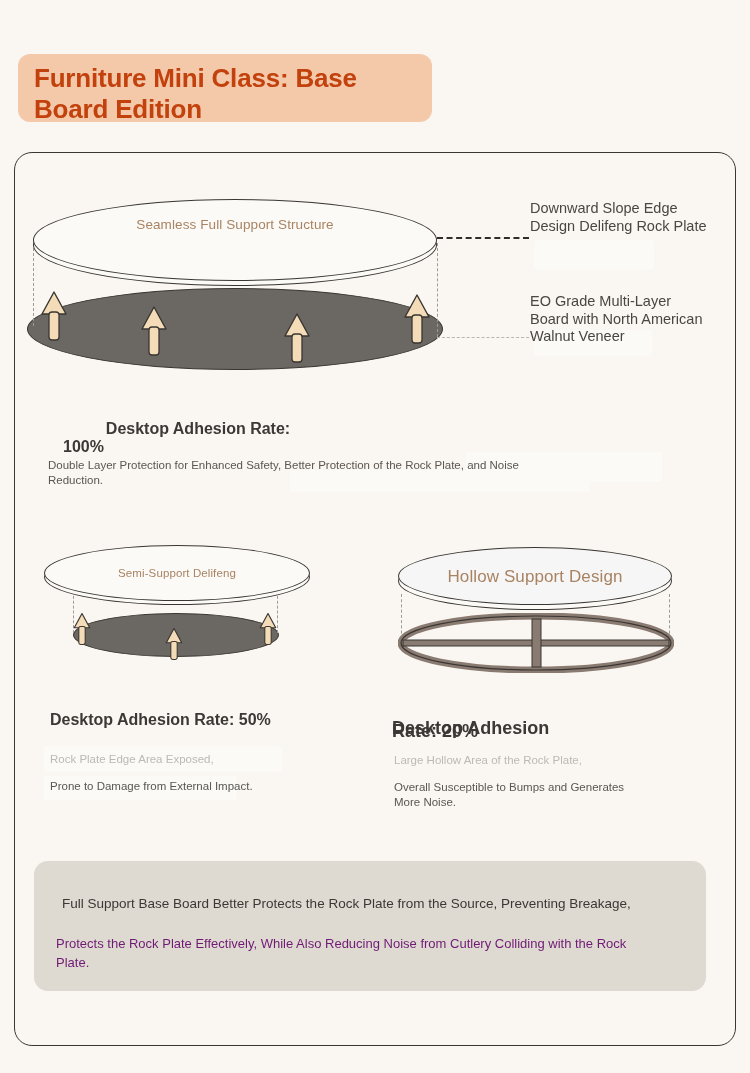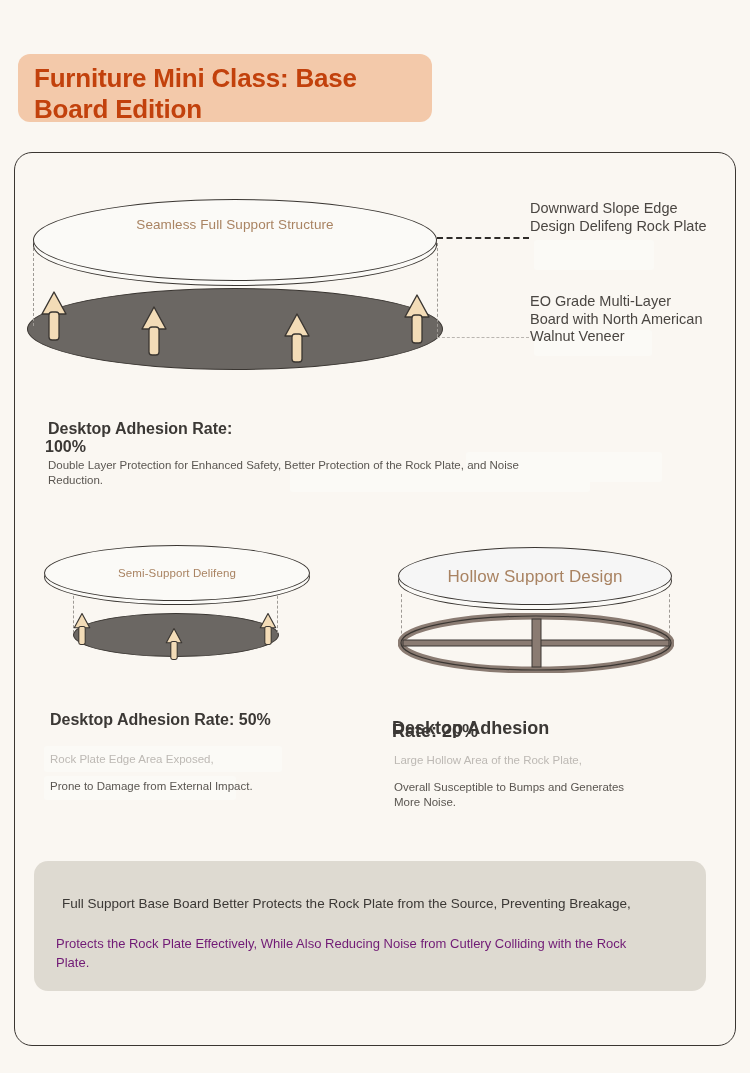--- a/index.html
+++ b/index.html
@@ -125,22 +125,22 @@
 <div class="plate-top-under" style="left:33px;top:204px;width:404px;height:82px;"></div>
 <div class="plate-top" style="left:33px;top:199px;width:404px;height:82px;z-index:2;"></div>
 <div class="lbl-struct" style="left:53px;top:217px;width:364px;z-index:3;">Seamless Full Support Structure</div>
 
 <div class="hdash-dark" style="left:437px;top:237px;width:92px;"></div>
 <div class="hdash-light" style="left:437px;top:337px;width:92px;"></div>
 
 <div class="callout" style="left:530px;top:200px;width:180px;">Downward Slope Edge Design Delifeng Rock Plate</div>
 <div class="callout" style="left:530px;top:293px;width:182px;">EO Grade Multi-Layer Board with North American Walnut Veneer</div>
 
-<div class="rate-big" style="left:48px;top:419px;width:300px;">Desktop Adhesion Rate:</div>
-<div class="rate-big" style="left:45px;top:437px;width:120px;">100%</div>
+<div class="rate-big" style="left:48px;top:419px;width:300px;text-align:center;">Desktop Adhesion Rate:</div>
+<div class="rate-big" style="left:63px;top:437px;width:120px;">100%</div>
 <div class="rate-sub" style="left:48px;top:458px;width:500px;">Double Layer Protection for Enhanced Safety, Better Protection of the Rock Plate, and Noise Reduction.</div>
 
 <div class="plate-base" style="left:73px;top:613px;width:206px;height:44px;"></div>
 <div class="vdash" style="left:73px;top:591px;height:42px;"></div>
 <div class="vdash" style="left:277px;top:591px;height:42px;"></div>
 
 <div class="arrow" style="left:73px;top:612px;">
   <svg width="18" height="34" viewBox="0 0 28 52">
     <polygon points="14,2 26,24 2,24" fill="#F3DCB7" stroke="#3a3632" stroke-width="1.8" stroke-linejoin="round"></polygon>
     <rect x="9" y="22" width="10" height="28" rx="3" fill="#F3DCB7" stroke="#3a3632" stroke-width="1.7"></rect>

